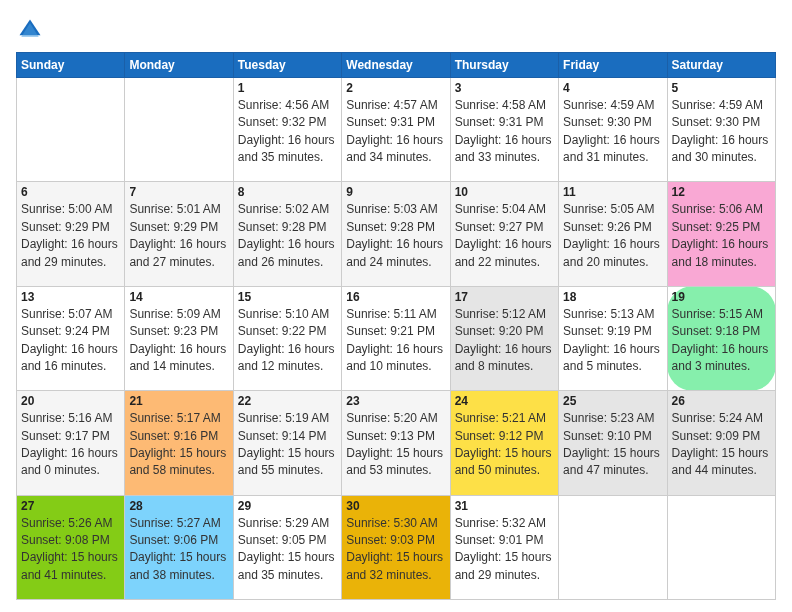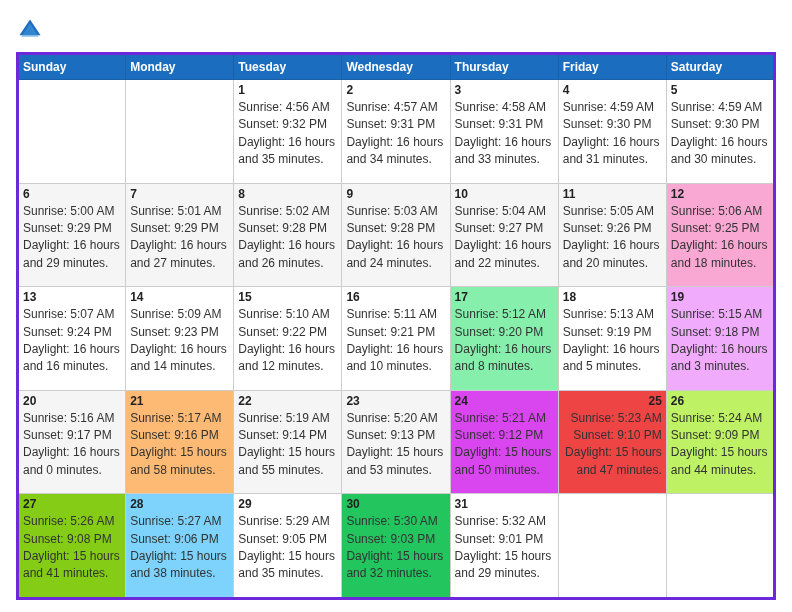--- a/index.html
+++ b/index.html
@@ -55,21 +55,21 @@
       font-weight: bold;
       color: #222;
       line-height: 1.1;
     }
     .location {
       font-size: 14px;
       color: #444;
     }
     .calendar {
       flex: 1;
-      border: 3px solid #6d28d9;
+      border: 1px solid #6d28d9;
       border-collapse: collapse;
       width: 100%;
       table-layout: fixed;
     }
     .calendar th {
       background-color: #1a6dbf;
       color: #fff;
       font-size: 12px;
       font-weight: bold;
       padding: 5px 4px;
@@ -258,35 +258,35 @@
 Daylight: 16 hours
 and 12 minutes.</div>
           </td>
           <td style="background: rgb(255, 255, 255);">
             <span class="day-num">16</span>
             <div class="day-info">Sunrise: 5:11 AM
 Sunset: 9:21 PM
 Daylight: 16 hours
 and 10 minutes.</div>
           </td>
-          <td style="background: #86efac;">
+          <td style="background: #e5e5e5;">
             <span class="day-num">17</span>
             <div class="day-info">Sunrise: 5:12 AM
 Sunset: 9:20 PM
 Daylight: 16 hours
 and 8 minutes.</div>
           </td>
           <td style="background: rgb(255, 255, 255);">
             <span class="day-num">18</span>
             <div class="day-info">Sunrise: 5:13 AM
 Sunset: 9:19 PM
 Daylight: 16 hours
 and 5 minutes.</div>
           </td>
-          <td style="background: #f0abfc;">
+          <td style="background: #86efac; border-radius: 26px;">
             <span class="day-num">19</span>
             <div class="day-info">Sunrise: 5:15 AM
 Sunset: 9:18 PM
 Daylight: 16 hours
 and 3 minutes.</div>
           </td>
         </tr>
         <tr>
           <td style="background: rgb(245, 245, 245); margin-top: 27px;">
             <span class="day-num">20</span>
@@ -309,35 +309,35 @@
 Daylight: 15 hours
 and 55 minutes.</div>
           </td>
           <td style="background: rgb(245, 245, 245);">
             <span class="day-num">23</span>
             <div class="day-info">Sunrise: 5:20 AM
 Sunset: 9:13 PM
 Daylight: 15 hours
 and 53 minutes.</div>
           </td>
-          <td style="background: #d946ef;">
+          <td style="background: #fde047;">
             <span class="day-num">24</span>
             <div class="day-info">Sunrise: 5:21 AM
 Sunset: 9:12 PM
 Daylight: 15 hours
 and 50 minutes.</div>
           </td>
-          <td style="background: #ef4444; text-align: right;">
+          <td style="background: #e5e5e5;">
             <span class="day-num">25</span>
             <div class="day-info">Sunrise: 5:23 AM
 Sunset: 9:10 PM
 Daylight: 15 hours
 and 47 minutes.</div>
           </td>
-          <td style="background: #bef264;">
+          <td style="background: #e5e5e5;">
             <span class="day-num">26</span>
             <div class="day-info">Sunrise: 5:24 AM
 Sunset: 9:09 PM
 Daylight: 15 hours
 and 44 minutes.</div>
           </td>
         </tr>
         <tr>
           <td style="background: #84cc16;">
             <span class="day-num">27</span>
@@ -353,21 +353,21 @@
 Daylight: 15 hours
 and 38 minutes.</div>
           </td>
           <td style="background: rgb(255, 255, 255);">
             <span class="day-num">29</span>
             <div class="day-info">Sunrise: 5:29 AM
 Sunset: 9:05 PM
 Daylight: 15 hours
 and 35 minutes.</div>
           </td>
-          <td style="background: #22c55e; margin-left: 32px;">
+          <td style="background: #eab308; margin-left: 32px;">
             <span class="day-num">30</span>
             <div class="day-info">Sunrise: 5:30 AM
 Sunset: 9:03 PM
 Daylight: 15 hours
 and 32 minutes.</div>
           </td>
           <td style="background: rgb(255, 255, 255);">
             <span class="day-num">31</span>
             <div class="day-info">Sunrise: 5:32 AM
 Sunset: 9:01 PM

